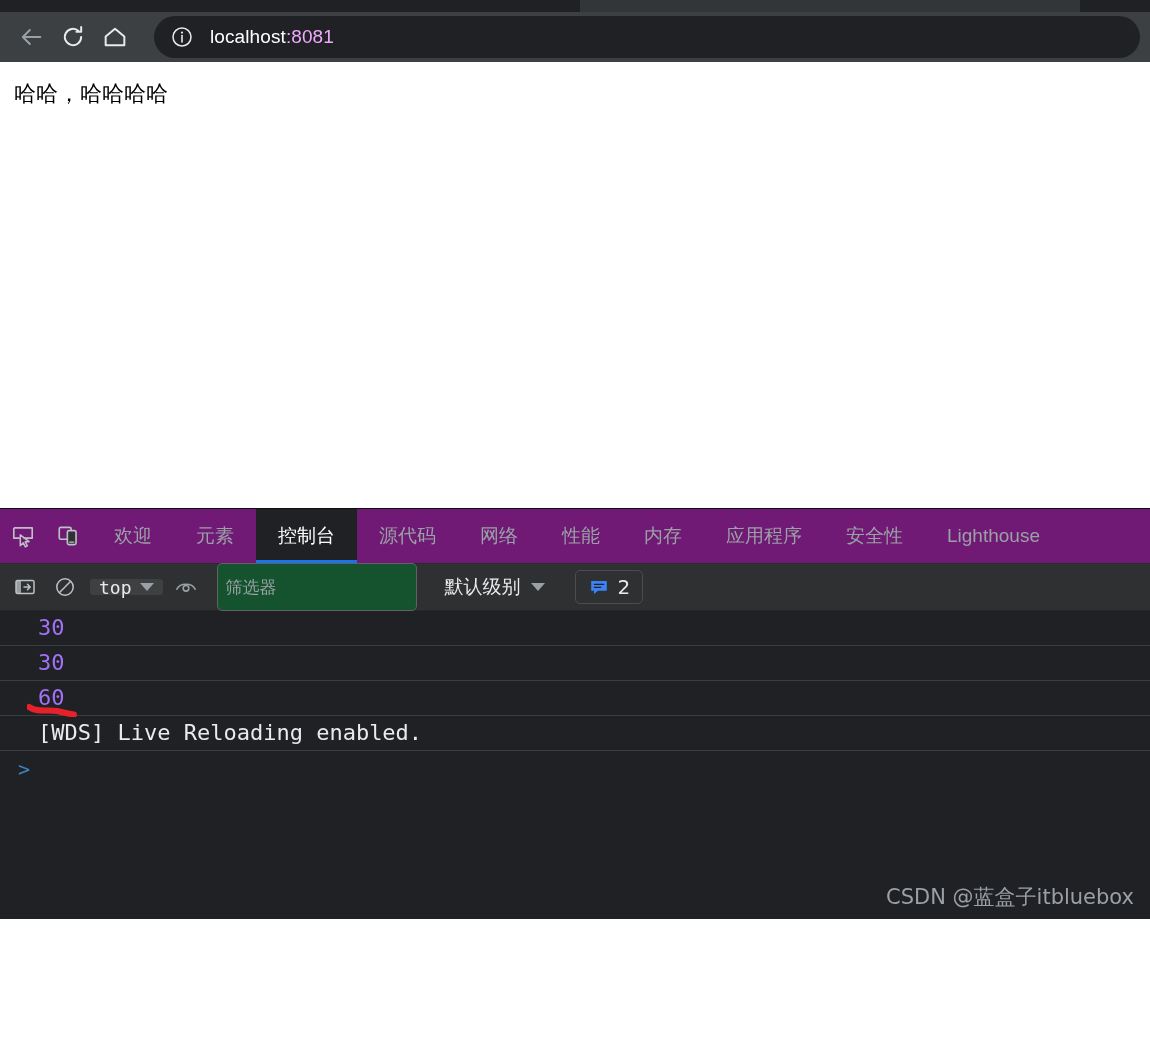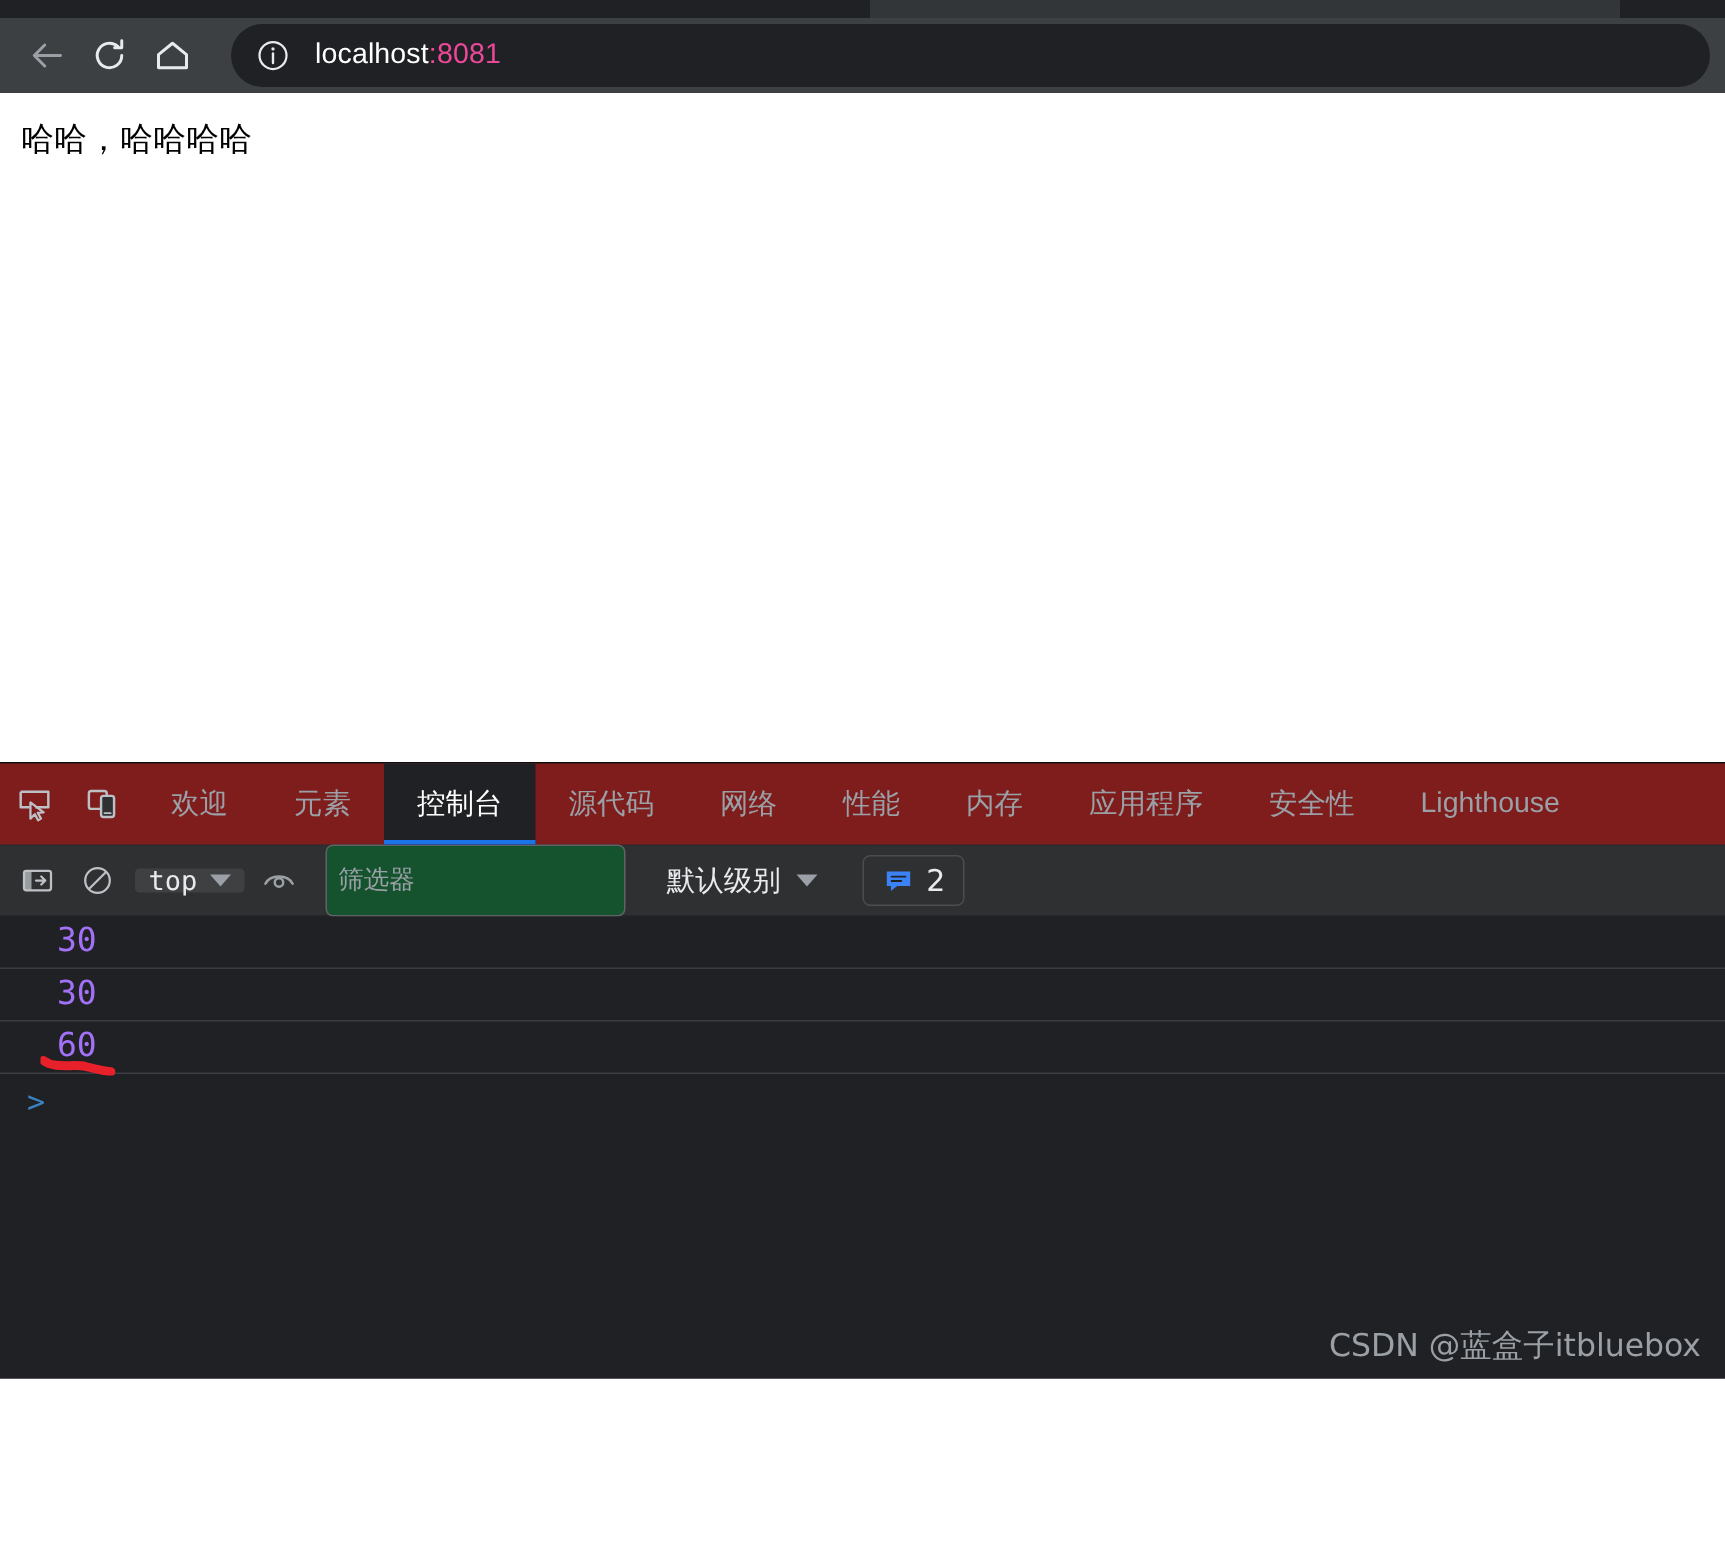--- a/index.html
+++ b/index.html
@@ -51,21 +51,21 @@
     padding: 0 14px;
     max-width: 1080px;
   }
   .omnibox-icon { width: 28px; height: 28px; display:flex; align-items:center; justify-content:center; margin-right: 14px; }
   .omnibox-text {
     font-size: 19px;
     color: #ffffff;
     letter-spacing: 0.1px;
     white-space: nowrap;
   }
-  .omnibox-text .port { color: #ec4899; }
+  .omnibox-text .port { color: #f0abfc; }
 
   
   .page-viewport {
     height: 446px;
     background: #ffffff;
     padding: 18px 14px;
   }
   .page-text {
     font-size: 22px;
     color: #000000;
@@ -77,21 +77,21 @@
   .devtools {
     height: 411px;
     background: #202124;
     border-top: 1px solid #0e0e0e;
     display: flex;
     flex-direction: column;
     position: relative;
   }
   .dt-tabbar {
     height: 55px;
-    background: #7f1d1d;
+    background: #701a75;
     display: flex;
     align-items: stretch;
     border-bottom: 1px solid #2a2b2d;
   }
   .dt-icon-btn {
     width: 46px;
     display: flex; align-items: center; justify-content: center;
   }
   .dt-tabs { display: flex; align-items: stretch; }
   .dt-tab {
@@ -362,20 +362,21 @@
         <path d="M7 9.2 H17 M7 12.4 H14" stroke="#202124" stroke-width="1.4" stroke-linecap="round"></path>
       </svg>
       <span class="count">2</span>
     </div>
   </div>
 
   <div class="console-body">
     <div class="console-row num">30</div>
     <div class="console-row num">30</div>
     <div class="console-row num">60</div>
+    <div class="console-row text">[WDS] Live Reloading enabled.</div>
 
     <div class="console-prompt">
       <span class="prompt-caret">&gt;</span>
     </div>
 
     <svg class="annotation" viewBox="0 0 50 14">
       <path d="M2 4 C10 10, 22 6, 30 8 C36 9.5, 42 11, 47 11.5" fill="none" stroke="#e8202a" stroke-width="6" stroke-linecap="round"></path>
     </svg>
 
     <div class="watermark">CSDN @蓝盒子itbluebox</div>

